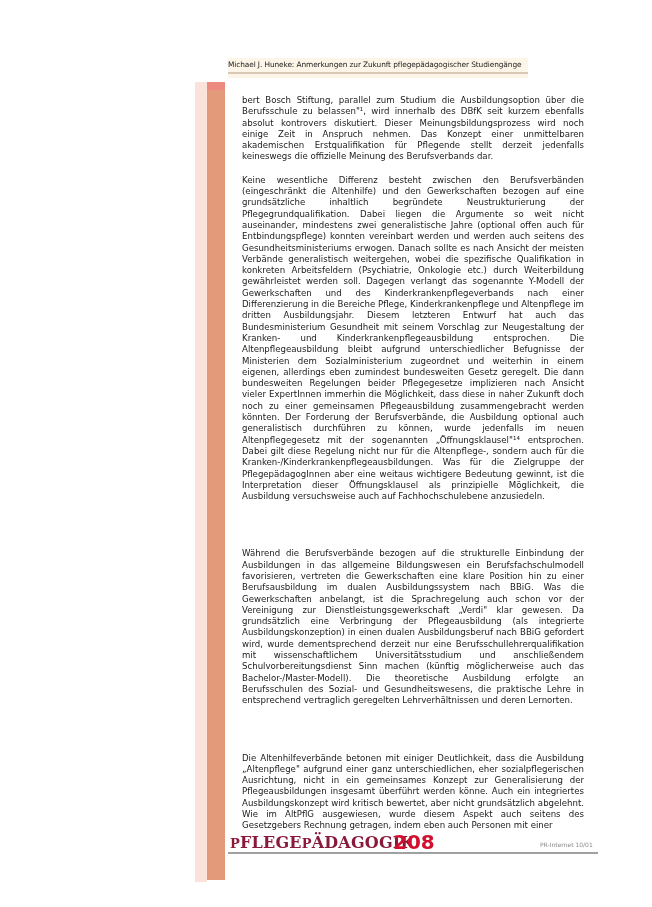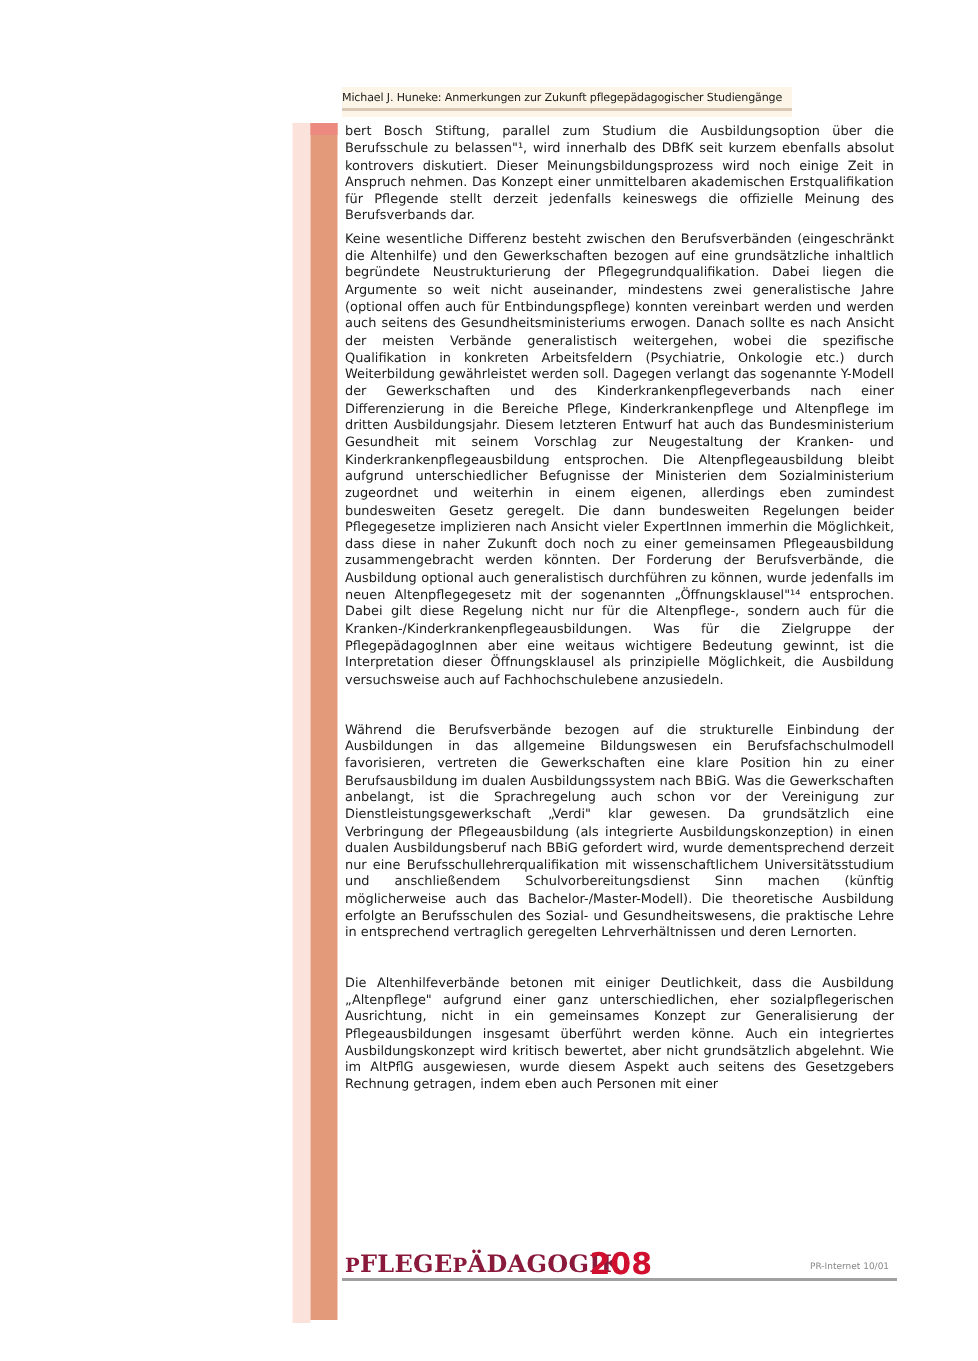--- a/index.html
+++ b/index.html
@@ -5,21 +5,21 @@
   html,body{margin:0;padding:0;background:#ffffff;}
   body{width:652px;height:907px;position:relative;overflow:hidden;font-family:"DejaVu Sans",sans-serif;}
   .page{position:absolute;left:0;top:0;width:652px;height:907px;background:#fff;border-radius:12px;}
   .left-strip{position:absolute;left:195px;top:82px;width:12px;height:800px;background:#fbe3dc;}
   .left-bar{position:absolute;left:207px;top:82px;width:18px;height:798px;background:#e39a7a;}
   .left-bar-top{position:absolute;left:207px;top:82px;width:18px;height:8px;background:#ec8a80;}
   .header{position:absolute;left:228px;top:58px;width:300px;height:20px;background:#fdf6e8;}
   .header-text{position:absolute;left:228px;top:60px;font-size:7.4px;color:#222;white-space:nowrap;letter-spacing:-0.1px;}
   .header-rule{position:absolute;left:228px;top:72px;width:300px;height:2px;background:#d8c8b4;}
   .body-text{position:absolute;left:230px;top:83px;width:366px;font-size:8.6px;line-height:11.3px;color:#1a1a1a;text-align:justify;hyphens:manual;}
-  .body-text p{margin:0;}
+  .body-text p{margin:12px;}
   .p1{margin-bottom:4px !important;}
   .gap{height:22px;}
   .footer-brand{position:absolute;left:230px;top:833px;font-family:"DejaVu Serif",serif;font-size:13px;font-weight:bold;color:#8a1a3c;letter-spacing:0.2px;white-space:nowrap;}
   .footer-brand .small{font-size:16px;}
   .footer-num{position:absolute;left:393px;top:830px;font-family:"DejaVu Sans",sans-serif;font-size:20px;font-weight:bold;color:#d0102e;}
   .footer-issue{position:absolute;left:540px;top:841px;font-size:6px;color:#888;white-space:nowrap;}
   .footer-rule{position:absolute;left:228px;top:852px;width:370px;height:2px;background:#a0a0a0;}
 </style>
 </head>
 <body>

